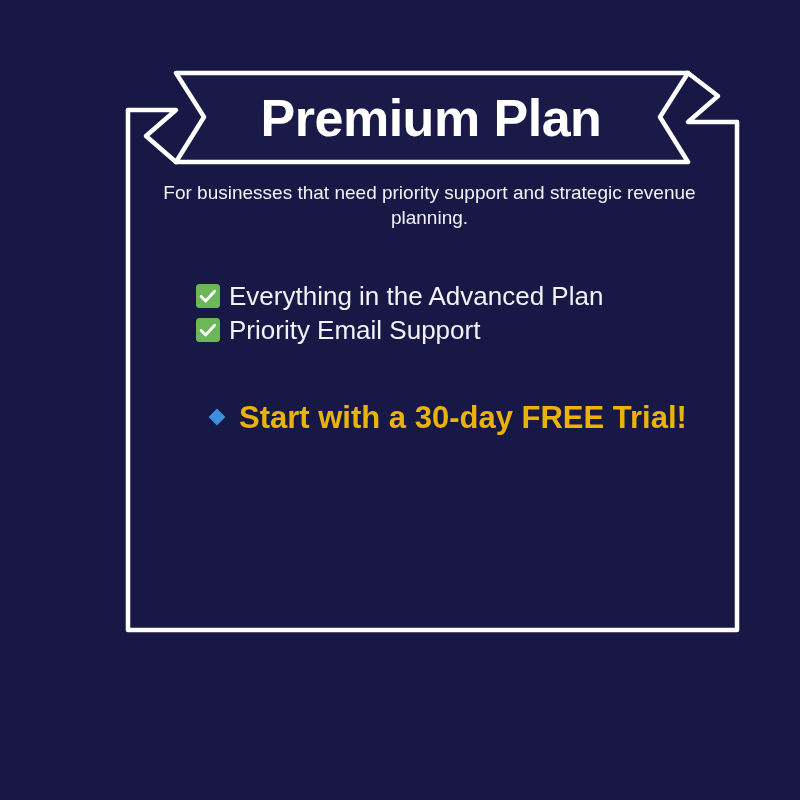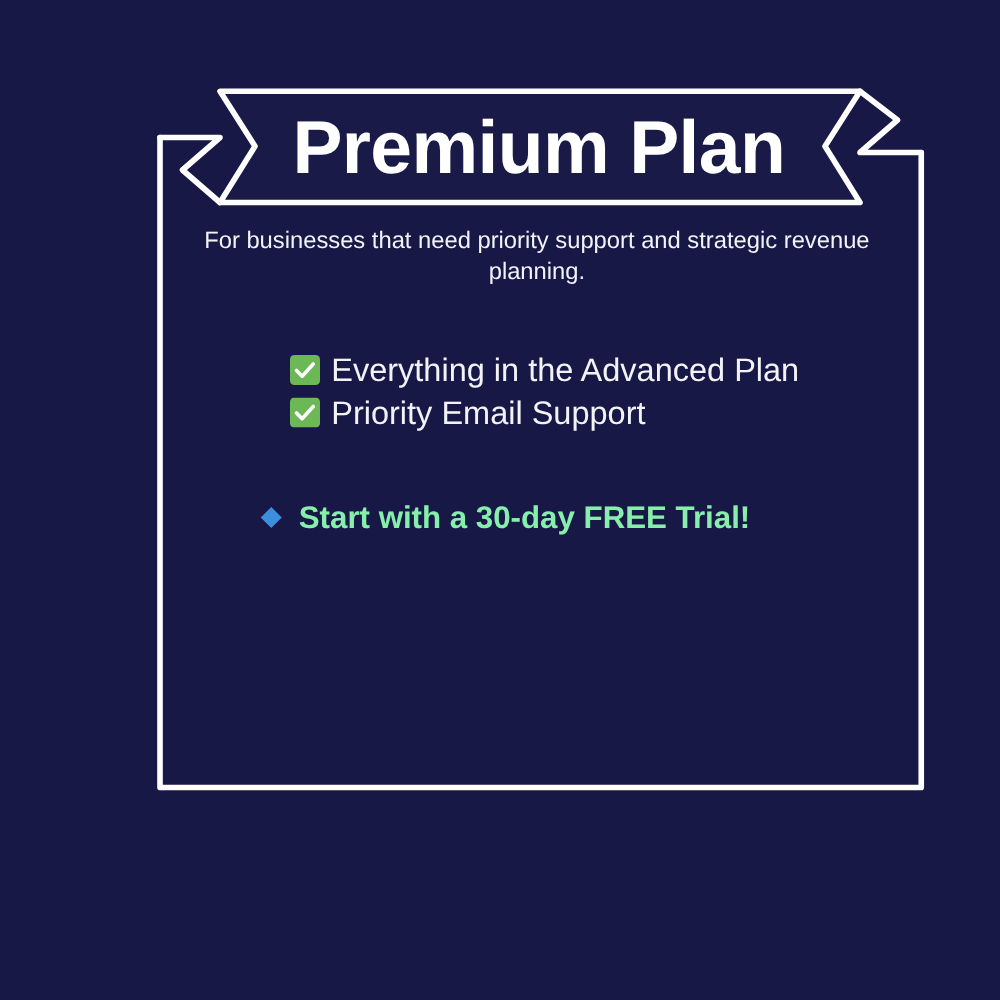--- a/index.html
+++ b/index.html
@@ -37,21 +37,21 @@
   #title {
     position: absolute;
     left: 172px;
     top: 73px;
     width: 518px;
     height: 89px;
     display: flex;
     align-items: center;
     justify-content: center;
     color: #ffffff;
-    font-size: 60px;
+    font-size: 52px;
     font-weight: bold;
     letter-spacing: -0.5px;
     line-height: 1;
     white-space: nowrap;
   }
 
   
   #content {
     position: absolute;
     left: 122px;
@@ -75,21 +75,20 @@
     width: 440px;
     margin-left: 74px;
     margin-top: 48px;
   }
 
   .feature-row {
     display: flex;
     align-items: center;
     height: 34px;
     margin-bottom: 0px;
-    margin-left: 36px;
   }
 
   .check-icon {
     flex: 0 0 auto;
     width: 24px;
     height: 24px;
     margin-right: 9px;
     display: block;
   }
 
@@ -109,22 +108,22 @@
 
   .diamond-icon {
     flex: 0 0 auto;
     width: 18px;
     height: 18px;
     margin-right: 13px;
     display: block;
   }
 
   #cta-label {
-    color: #86efac;
-    font-size: 25px;
+    color: #eab308;
+    font-size: 31px;
     font-weight: bold;
     line-height: 1;
     white-space: nowrap;
   }
 </style>
 </head>
 <body>
 
 <div id="card">
 

